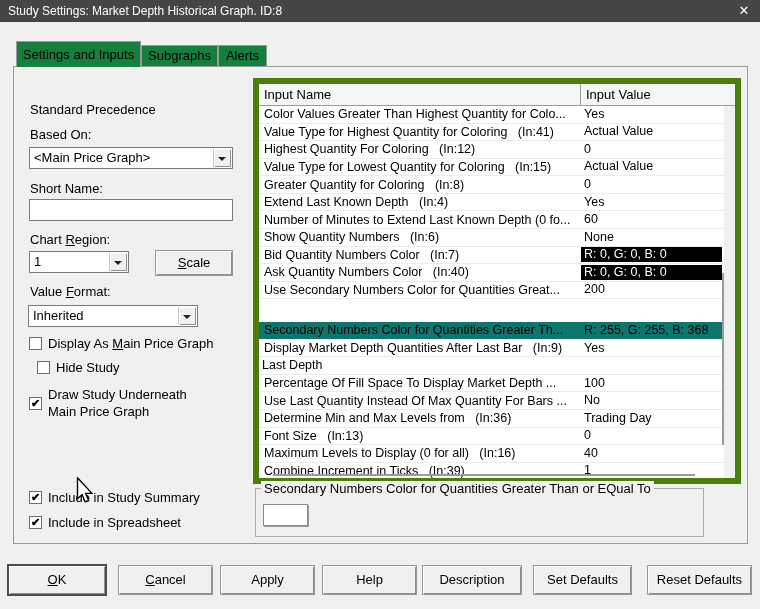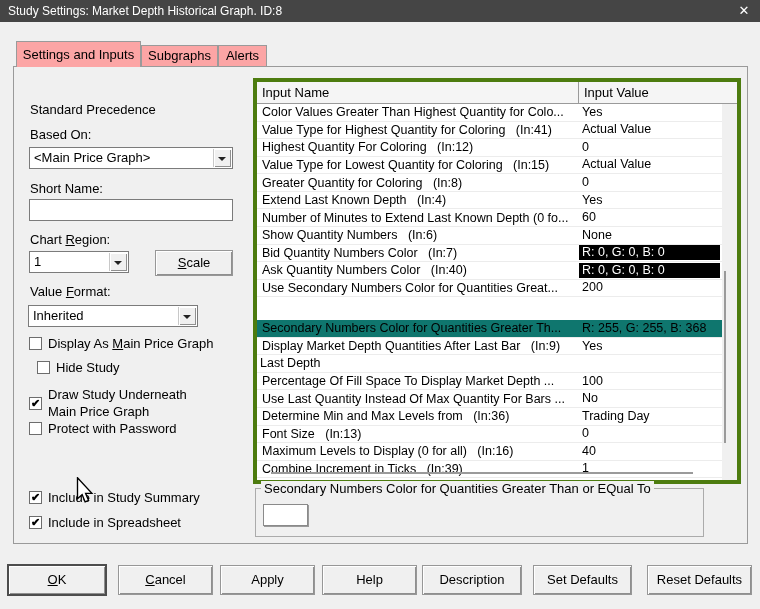--- a/index.html
+++ b/index.html
@@ -7,21 +7,21 @@
     position:relative;width:760px;height:609px;background:#f0f0f0;
     font-family:"Liberation Sans",sans-serif;font-size:13px;color:#000;
     overflow:hidden;
   }
   
   .titlebar{position:absolute;left:0;top:0;width:760px;height:22px;background:#454545;}
   .titlebar .title{position:absolute;left:8px;top:0;line-height:22px;color:#ffffff;font-size:12px;white-space:nowrap;}
   .closebtn{position:absolute;right:4px;top:0;width:24px;height:22px;text-align:center;line-height:21px;color:#fff;font-size:13px;cursor:default;}
   
   .page{position:absolute;left:13px;top:66px;width:735px;height:478px;border:1px solid #9a9a9a;background:#f0f0f0;box-sizing:border-box;z-index:1;}
-  .tab{position:absolute;background:#fca5a5;border:1px solid #9a9a9a;border-bottom:none;box-sizing:border-box;text-align:center;white-space:nowrap;}
+  .tab{position:absolute;background:#15803d;border:1px solid #9a9a9a;border-bottom:none;box-sizing:border-box;text-align:center;white-space:nowrap;}
   .tab.sel{left:16px;top:41px;width:125px;height:26px;line-height:25px;z-index:3;}
   .tab.t2{left:141px;top:45px;width:77px;height:21px;line-height:20px;z-index:2;}
   .tab.t3{left:218px;top:45px;width:49px;height:21px;line-height:20px;z-index:2;}
   
   .lbl{position:absolute;white-space:nowrap;z-index:2;}
   .combo{position:absolute;background:#fff;border:1px solid #7b7b7b;box-sizing:border-box;z-index:2;}
   .combo .ctext{position:absolute;left:4px;top:0;right:20px;line-height:20px;white-space:nowrap;overflow:hidden;}
   .combo .cbtn{position:absolute;right:1px;top:1px;bottom:1px;width:17px;background:#f0f0f0;
     box-shadow:inset 1px 1px 0 #fff, inset -1px -1px 0 #909090;border-left:1px solid #c8c8c8;}
   .combo .arr{position:absolute;left:4px;top:8px;width:0;height:0;border-left:4px solid transparent;border-right:4px solid transparent;border-top:4px solid #222;}
@@ -31,21 +31,21 @@
     box-shadow:inset 1px 1px 0 #ffffff, inset -1px -1px 0 #8f8f8f;
     text-align:center;font-size:13px;z-index:2;white-space:nowrap;}
   .btn3d.default{border:1px solid #4d4d4d;box-shadow:0 0 0 1px #4d4d4d, inset 1px 1px 0 #ffffff, inset -1px -1px 0 #8f8f8f;}
   .cbrow{position:absolute;display:flex;align-items:flex-start;z-index:2;}
   .cbbox{width:13px;height:13px;background:#fff;border:1px solid #6d6d6d;box-sizing:border-box;flex:none;
     font-size:11px;line-height:11px;text-align:center;font-weight:bold;}
   .cbbox.checked::after{content:"\2714";}
   .cblabel{margin-left:6px;white-space:nowrap;line-height:14px;}
   u{text-decoration:underline;}
   
-  .tablebox{position:absolute;left:253px;top:78px;width:488px;height:406px;border:4px solid #4d7c0f;box-sizing:border-box;background:#f0f0f0;z-index:2;}
+  .tablebox{position:absolute;left:253px;top:78px;width:488px;height:406px;border:6px solid #4d7c0f;box-sizing:border-box;background:#f0f0f0;z-index:2;}
   .thead{display:flex;height:22px;background:#f5f5f5;border-bottom:1px solid #9a9a9a;box-sizing:border-box;}
   .thead .hname{width:322px;padding-left:5px;line-height:21px;border-right:1px solid #9a9a9a;box-sizing:border-box;white-space:nowrap;overflow:hidden;}
   .thead .hvalue{flex:1;padding-left:5px;line-height:21px;white-space:nowrap;overflow:hidden;}
   .tbody{position:absolute;left:0;top:22px;width:465px;bottom:0;background:#fff;overflow:hidden;}
   .trow{display:flex;height:17.57px;box-sizing:border-box;border-bottom:1px solid #ececec;align-items:center;font-size:12.5px;}
   .trow.selected{background:#0f766e;margin-top:23px;}
   .cell-name{width:322px;padding-left:5px;box-sizing:border-box;white-space:pre;overflow:hidden;flex:none;}
   .cell-value{flex:1;padding-left:3px;margin-right:2px;white-space:pre;overflow:hidden;height:15px;line-height:15px;}
   .cell-value.black-swatch{background:#000000;color:#ffffff;}
   .vthumb{position:absolute;right:11px;top:189px;width:2px;height:172px;background:#9a9a9a;z-index:3;}
@@ -117,24 +117,20 @@
   </div>
 
   <div class="cbrow" style="left:29px;top:386px;align-items:center;">
     <span class="cbbox checked"></span>
     <span class="cblabel" style="line-height:17px;">
       <span style="display:block;">Draw Study Underneath</span>
       <span style="display:block;">Main Price Graph</span>
     </span>
   </div>
 
-  <div class="cbrow" style="left:29px;top:422px;">
-    <span class="cbbox"></span>
-    <span class="cblabel">Protect with Password</span>
-  </div>
 
   <div class="cbrow" style="left:29px;top:491px;">
     <span class="cbbox checked"></span>
     <span class="cblabel">Include in Study Summary</span>
   </div>
 
   <div class="cbrow" style="left:29px;top:516px;">
     <span class="cbbox checked"></span>
     <span class="cblabel">Include in Spreadsheet</span>
   </div>

